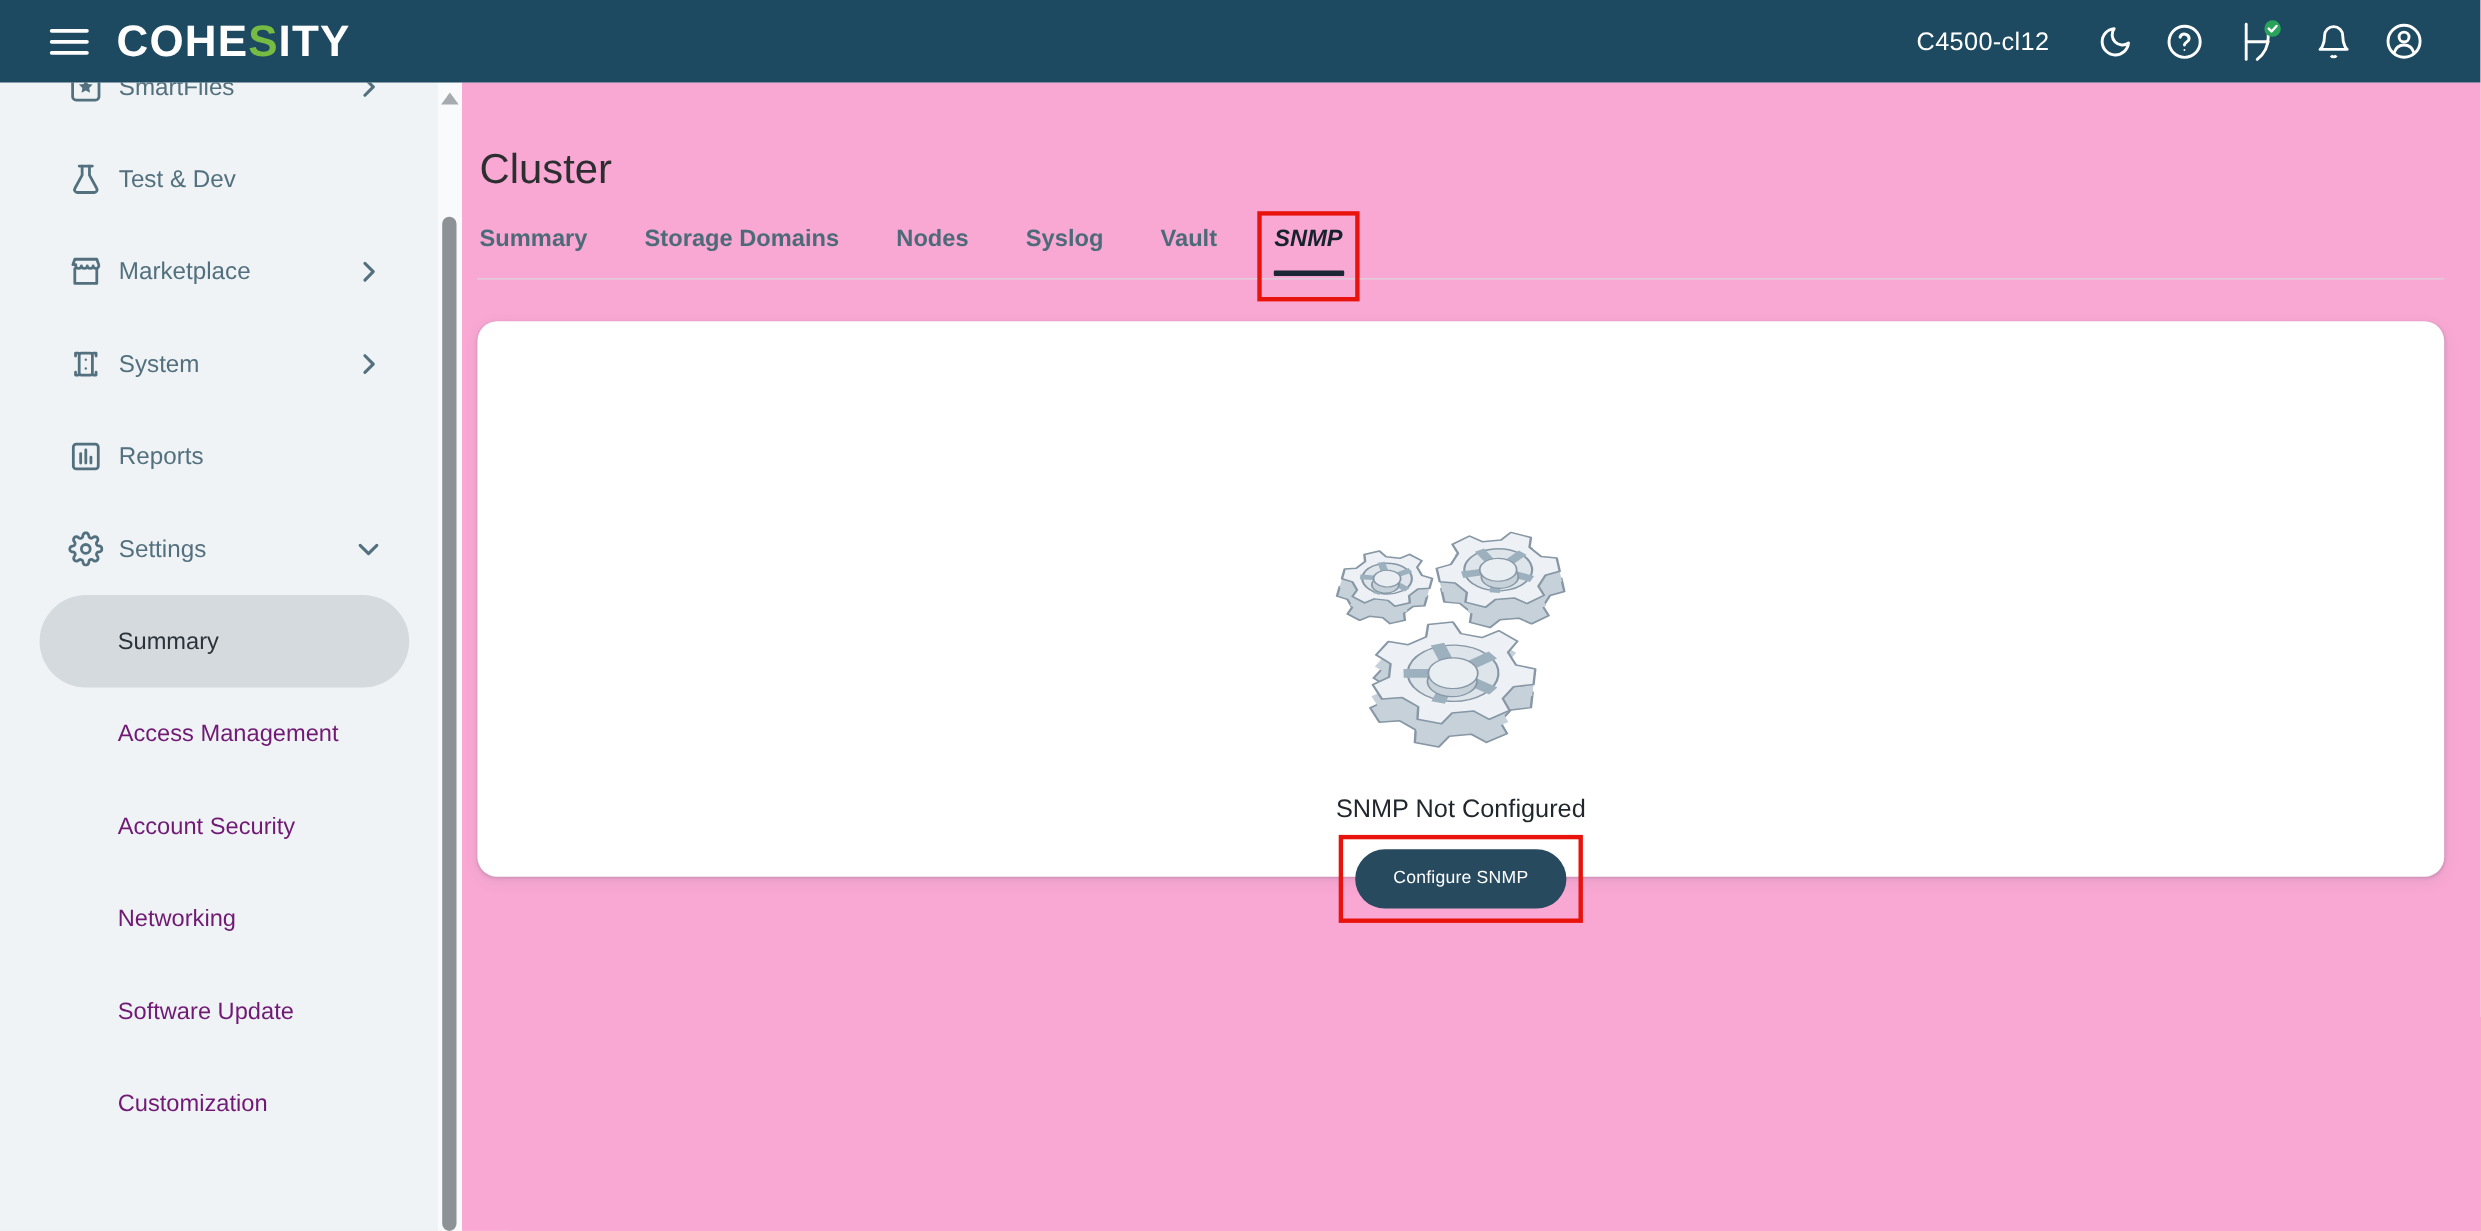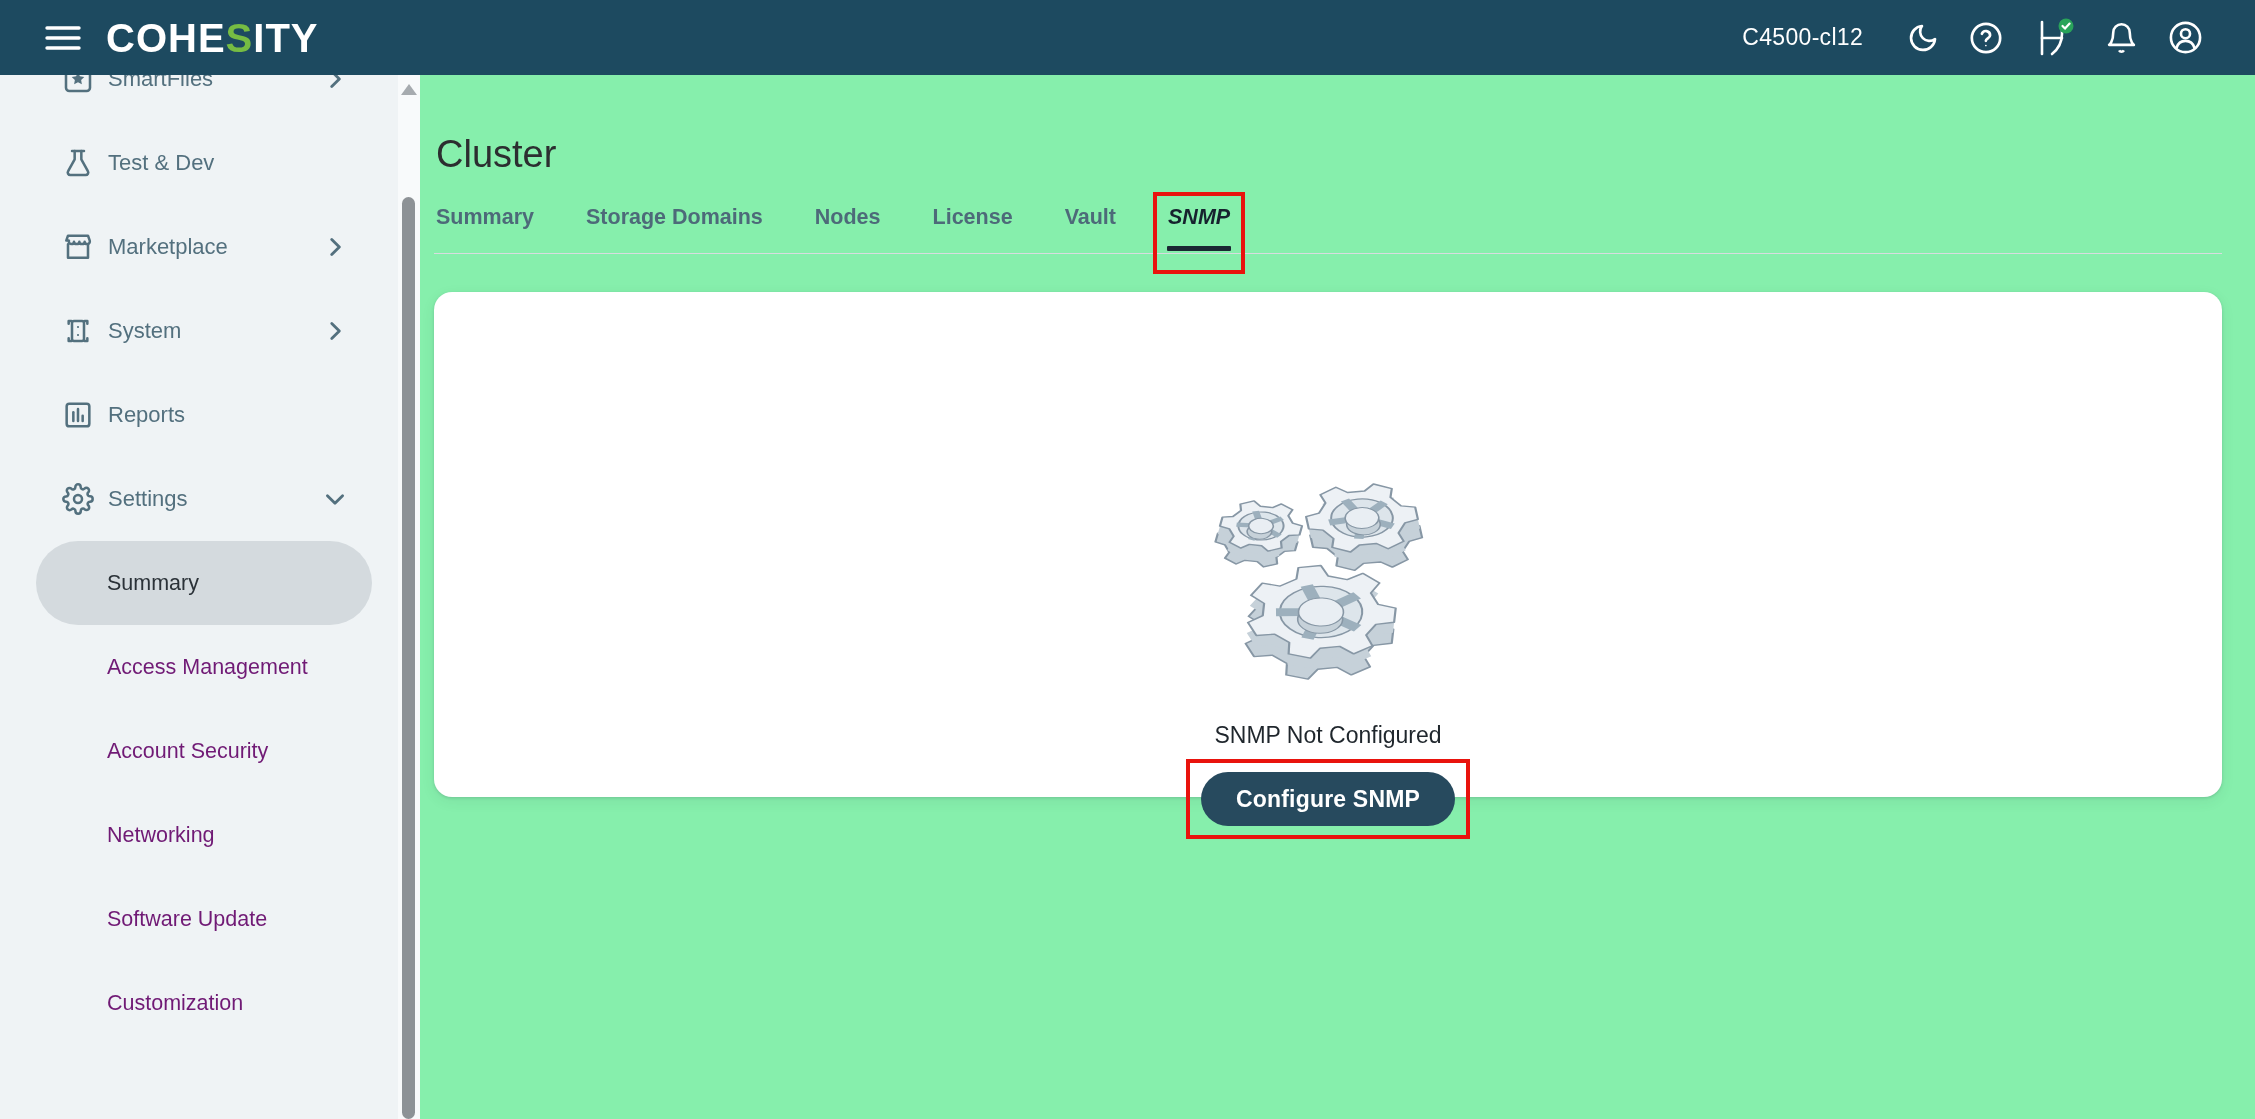--- a/index.html
+++ b/index.html
@@ -56,21 +56,21 @@
   .scroll-track{width:22px;flex:0 0 22px;background:#f8fafb;position:relative;}
   .scroll-up{
     position:absolute;top:9px;left:3px;width:0;height:0;
     border-left:8px solid transparent;border-right:8px solid transparent;border-bottom:11px solid #a6abaf;
   }
   .scroll-thumb{
     position:absolute;top:122px;bottom:0;left:4px;width:13px;border-radius:7px;background:#8d9296;
   }
 
   
-  main{flex:1;min-width:0;background:#86efac;padding:0 33px 0 14px;}
+  main{flex:1;min-width:0;background:#f9a8d4;padding:0 33px 0 14px;}
   .page-title{margin:57px 0 0 2px;font-size:38px;font-weight:500;color:#2c2e30;line-height:44px;}
   .tabs{display:flex;gap:48px;margin-top:30px;border-bottom:1px solid #d8dcdf;}
   .tab{
     position:relative;padding:0 2px 25px 2px;font-size:21.5px;font-weight:700;color:#4d6a79;
     cursor:pointer;line-height:22px;white-space:nowrap;
   }
   .tab.active{color:#16222e;font-style:italic;}
   .tab.active .tab-underline{
     position:absolute;left:50%;transform:translateX(-50%);bottom:2px;width:64px;height:5px;background:#1b2733;border-radius:1px;
   }
@@ -79,21 +79,21 @@
 
   .card{
     margin-top:38px;height:505px;background:#ffffff;border-radius:18px;
     box-shadow:0 1px 3px rgba(40,60,70,.18), 0 4px 14px rgba(40,60,70,.08);
     display:flex;flex-direction:column;align-items:center;box-sizing:border-box;padding-top:168px;
   }
   .empty-msg{margin-top:30px;font-size:23px;color:#1f262c;}
   .btn-wrap{position:relative;margin-top:23px;}
   .primary-btn{
     height:54px;padding:0 35px;border:none;border-radius:27px;background:#274a5e;color:#ffffff;
-    font-size:23px;font-weight:700;cursor:pointer;font-family:"Liberation Sans", sans-serif;letter-spacing:.2px;text-align:center;
+    font-size:16px;font-weight:400;cursor:pointer;font-family:"Liberation Sans", sans-serif;letter-spacing:.2px;text-align:center;
   }
   .btn-wrap .annotation{top:-13px;left:-15px;right:-15px;bottom:-13px;}
 
   svg{display:block;}
 </style>
 </head>
 <body>
 
 <div class="app">
 
@@ -271,21 +271,21 @@
       <div class="scroll-thumb"></div>
     </div>
 
     <main>
       <h1 class="page-title">Cluster</h1>
 
       <div class="tabs">
         <div class="tab"><span>Summary</span></div>
         <div class="tab"><span>Storage Domains</span></div>
         <div class="tab"><span>Nodes</span></div>
-        <div class="tab"><span>License</span></div>
+        <div class="tab"><span>Syslog</span></div>
         <div class="tab"><span>Vault</span></div>
         <div class="tab active">
           <span>SNMP</span>
           <span class="tab-underline"></span>
           <span class="annotation"></span>
         </div>
       </div>
 
       <section class="card">
         <div id="gears">

